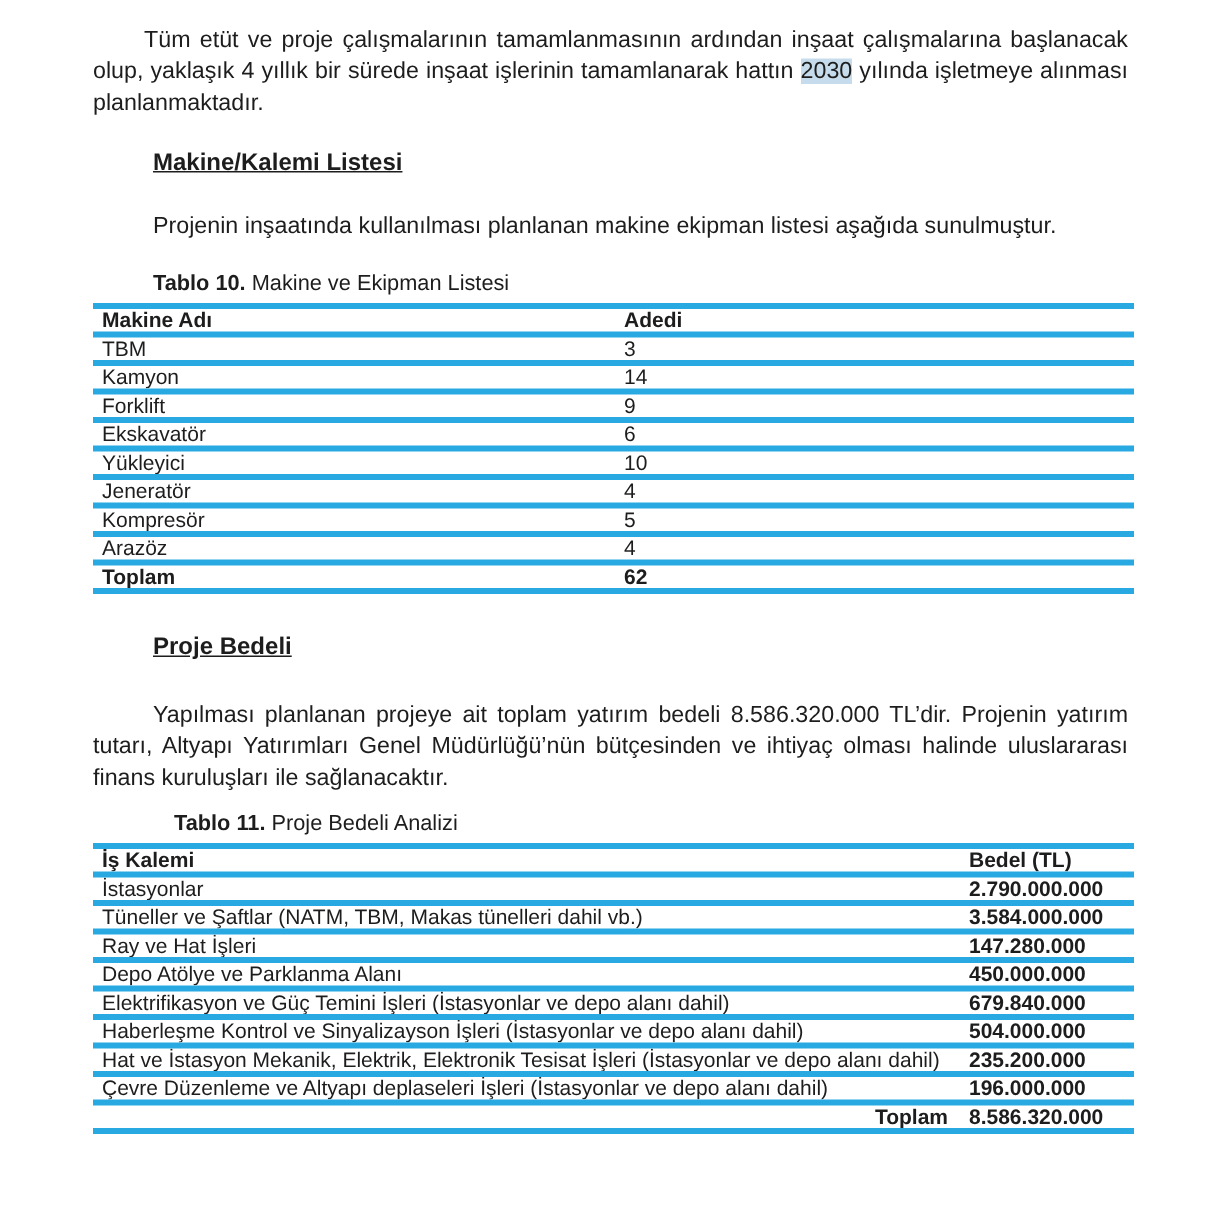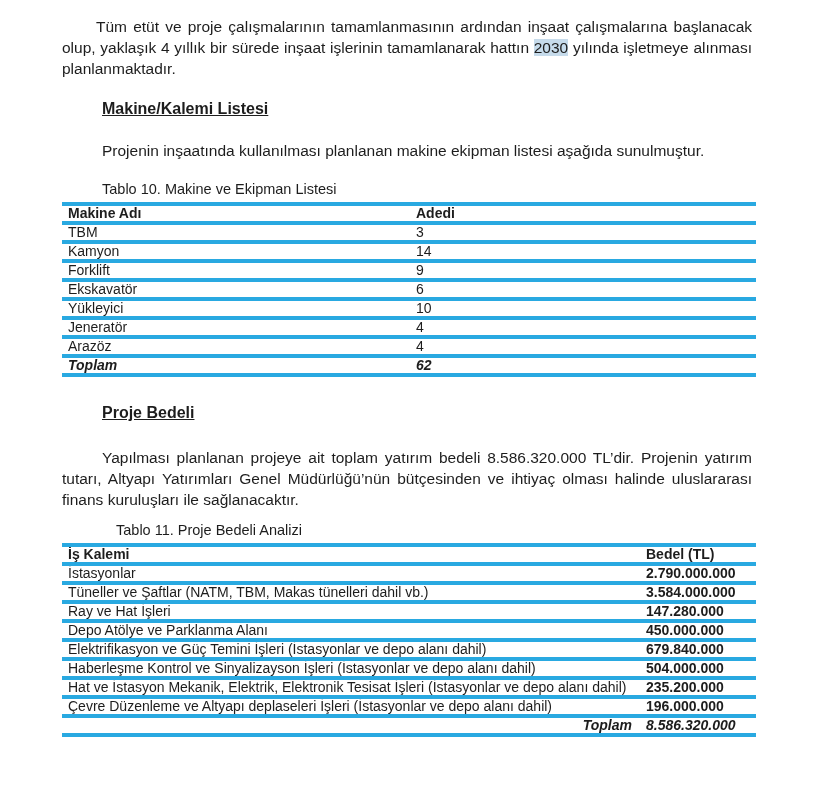--- a/index.html
+++ b/index.html
@@ -32,21 +32,21 @@
     font-weight: bold;
     text-decoration: underline;
     line-height: 20px;
   }
   #heading1 { margin-top: 20px; }
   #heading2 { margin-top: 26px; }
 
   .caption { margin: 0; font-size: 14.5px; line-height: 19px; }
   #caption1 { margin-top: 19px; margin-left: 40px; }
   #caption2 { margin-top: 11px; margin-left: 54px; }
-  .caption .cap-label { font-weight: normal; }
+  .caption .cap-label { font-weight: bold; }
 
   table.t {
     border-collapse: collapse;
     table-layout: fixed;
     width: 694px;
     margin-top: 3px;
     border-top: 4px solid var(--table-border, #29a9e1);
   }
   .t th, .t td {
     border-bottom: 4px solid var(--table-border, #29a9e1);
@@ -54,21 +54,21 @@
     line-height: 15px;
     font-size: 14px;
     padding: 0 0 0 6px;
     text-align: left;
     vertical-align: middle;
     white-space: nowrap;
     overflow: hidden;
     font-weight: normal;
   }
   .t th { font-weight: bold; }
-  .t tfoot td { font-weight: bold; font-style: italic; }
+  .t tfoot td { font-weight: bold; }
 
   .t10 col.c1 { width: 348px; }
   .t10 col.c2 { width: 346px; }
 
   .t11 col.c1 { width: 578px; }
   .t11 col.c2 { width: 116px; }
   .t11 td:last-child, .t11 th:last-child { font-weight: bold; }
   .t11 tfoot td:first-child { text-align: right; padding-right: 8px; }
 </style>
 </head>
@@ -114,20 +114,24 @@
         </tr>
         <tr>
           <td>Yükleyici</td>
           <td>10</td>
         </tr>
         <tr>
           <td>Jeneratör</td>
           <td>4</td>
         </tr>
         <tr>
+          <td>Kompresör</td>
+          <td>5</td>
+        </tr>
+        <tr>
           <td>Arazöz</td>
           <td>4</td>
         </tr>
       </tbody>
     <tfoot>
       <tr>
         <td>Toplam</td>
         <td>62</td>
       </tr>
     </tfoot>

